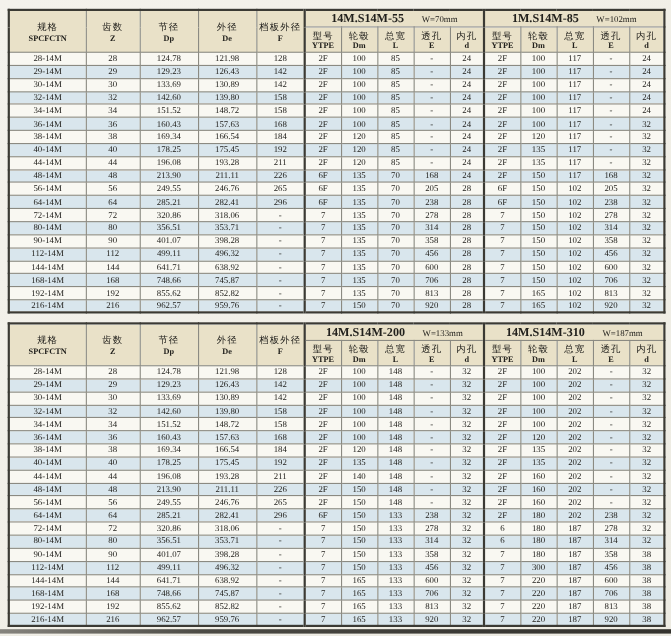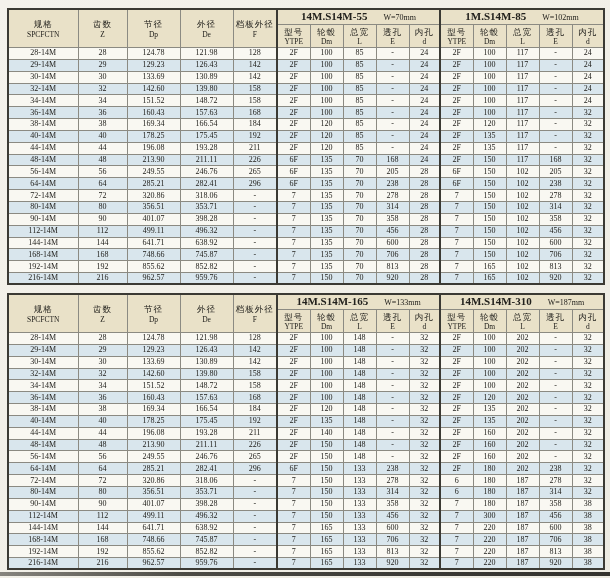--- a/index.html
+++ b/index.html
@@ -20,21 +20,21 @@
   th,td{
     border:1px solid #8b8a82;
     padding:0;margin:0;text-align:center;vertical-align:middle;
     font-size:8px;line-height:10px;color:#22211d;
     overflow:hidden;white-space:nowrap;
   }
   thead th{background:#e9e1c8;font-weight:normal;}
   thead tr.grp-row th{height:14px;}
   thead tr.sub-row th{height:22px;}
   th .zh{font-size:8.5px;line-height:10px;letter-spacing:1px;text-align:center;}
-  th .en{font-size:7.5px;line-height:9px;}
+  th .en{font-size:7.5px;line-height:9px;font-weight:bold;}
   th .model{font-weight:bold;font-size:11px;margin-right:16px;}
   th .wspec{font-size:8px;}
   tbody tr{height:11.85px;padding-left:32px;}
   tbody tr.stripe td{background:#d9e6ed;}
   tbody td{background:#f9f8f2;}
   .grp-start{border-left:2px solid #3b3a34;}
   .h-left .zh{margin-bottom:1px;}
   .photo-edge{
     position:absolute;left:0;top:572px;width:610px;height:4px;
     background:linear-gradient(to right,#7a7872 0%,#3a3933 30%,#262521 70%,#1f1e1a 100%);
@@ -510,21 +510,21 @@
               <div class="en">Dp</div>
             </th>
             <th rowspan="2" class="h-left">
               <div class="zh">外径</div>
               <div class="en">De</div>
             </th>
             <th rowspan="2" class="h-left">
               <div class="zh">档板外径</div>
               <div class="en">F</div>
             </th>
-            <th colspan="5" class="h-group grp-start"><span class="model">14M.S14M-165</span><span class="wspec">W=133mm</span></th>
+            <th colspan="5" class="h-group grp-start"><span class="model">14M.S14M-200</span><span class="wspec">W=133mm</span></th>
             <th colspan="5" class="h-group grp-start"><span class="model">14M.S14M-310</span><span class="wspec">W=187mm</span></th>
           </tr>
           <tr class="sub-row">
             <th class="h-sub grp-start">
               <div class="zh">型号</div>
               <div class="en">YTPE</div>
             </th>
             <th class="h-sub">
               <div class="zh">轮毂</div>
               <div class="en">Dm</div>

